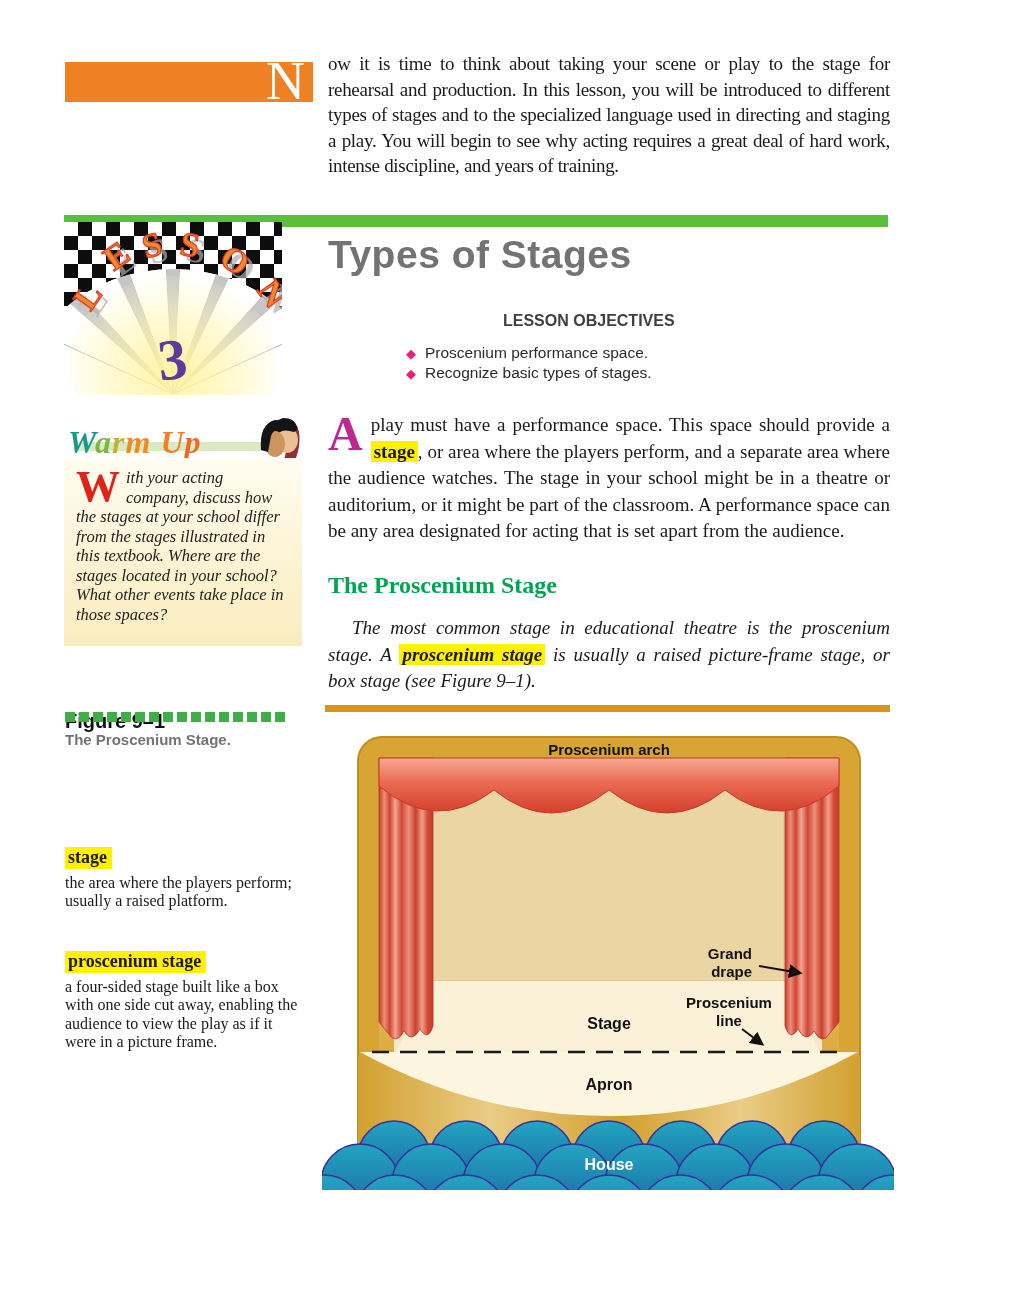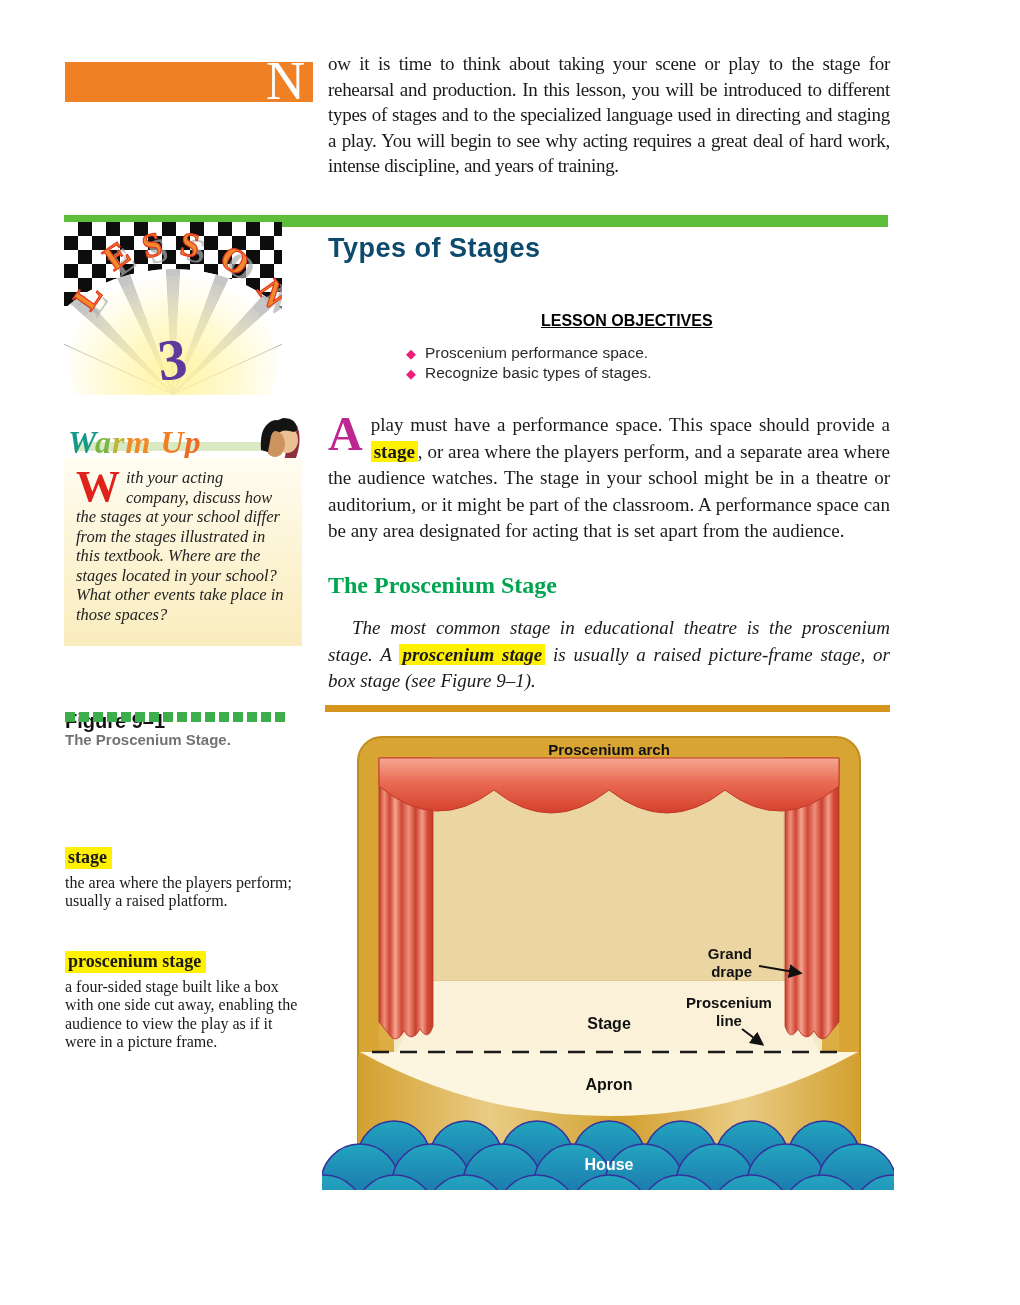--- a/index.html
+++ b/index.html
@@ -17,23 +17,23 @@
   
   .green-bar{left:64px;top:215px;width:824px;height:12px;background:#5CBE3B;}
   .badge{left:64px;top:222px;width:218px;height:173px;}
   .checker{position:absolute;left:0;top:0;width:218px;height:142px;
     background:conic-gradient(#0d0d0d 0 90deg,#ffffff 90deg 180deg,#0d0d0d 180deg 270deg,#ffffff 270deg 360deg);
     background-size:28px 28px;}
   .badge svg{position:absolute;left:0;top:0;}
 
   
   .title{left:328px;top:233px;font-family:"Liberation Sans",sans-serif;font-weight:bold;
-         font-size:27px;color:#0c4a6e;letter-spacing:0.5px;}
-  .obj-heading{left:541px;top:312px;font-family:"Liberation Sans",sans-serif;font-weight:bold;
-               font-size:16px;color:#000000;text-decoration:underline;}
+         font-size:39px;color:#737373;letter-spacing:0.5px;}
+  .obj-heading{left:503px;top:312px;font-family:"Liberation Sans",sans-serif;font-weight:bold;
+               font-size:16px;color:#404040;}
   .objectives{left:406px;top:343px;font-family:"Liberation Sans",sans-serif;font-size:15.5px;
               color:#2b2b2b;line-height:19px;}
   .obj-item{display:flex;align-items:baseline;gap:9px;}
   .diamond{color:#EC1E79;font-size:13px;}
 
   
   .warmup-box{left:64px;top:458px;width:238px;height:188px;
      background:linear-gradient(180deg,#FFFDF2 0%,#FCF3D2 55%,#F9ECBE 100%);}
   .wu-head{left:64px;top:420px;width:238px;height:46px;}
   .wu-bar{position:absolute;left:10px;top:22px;width:218px;height:9px;background:#D9EAC2;}

